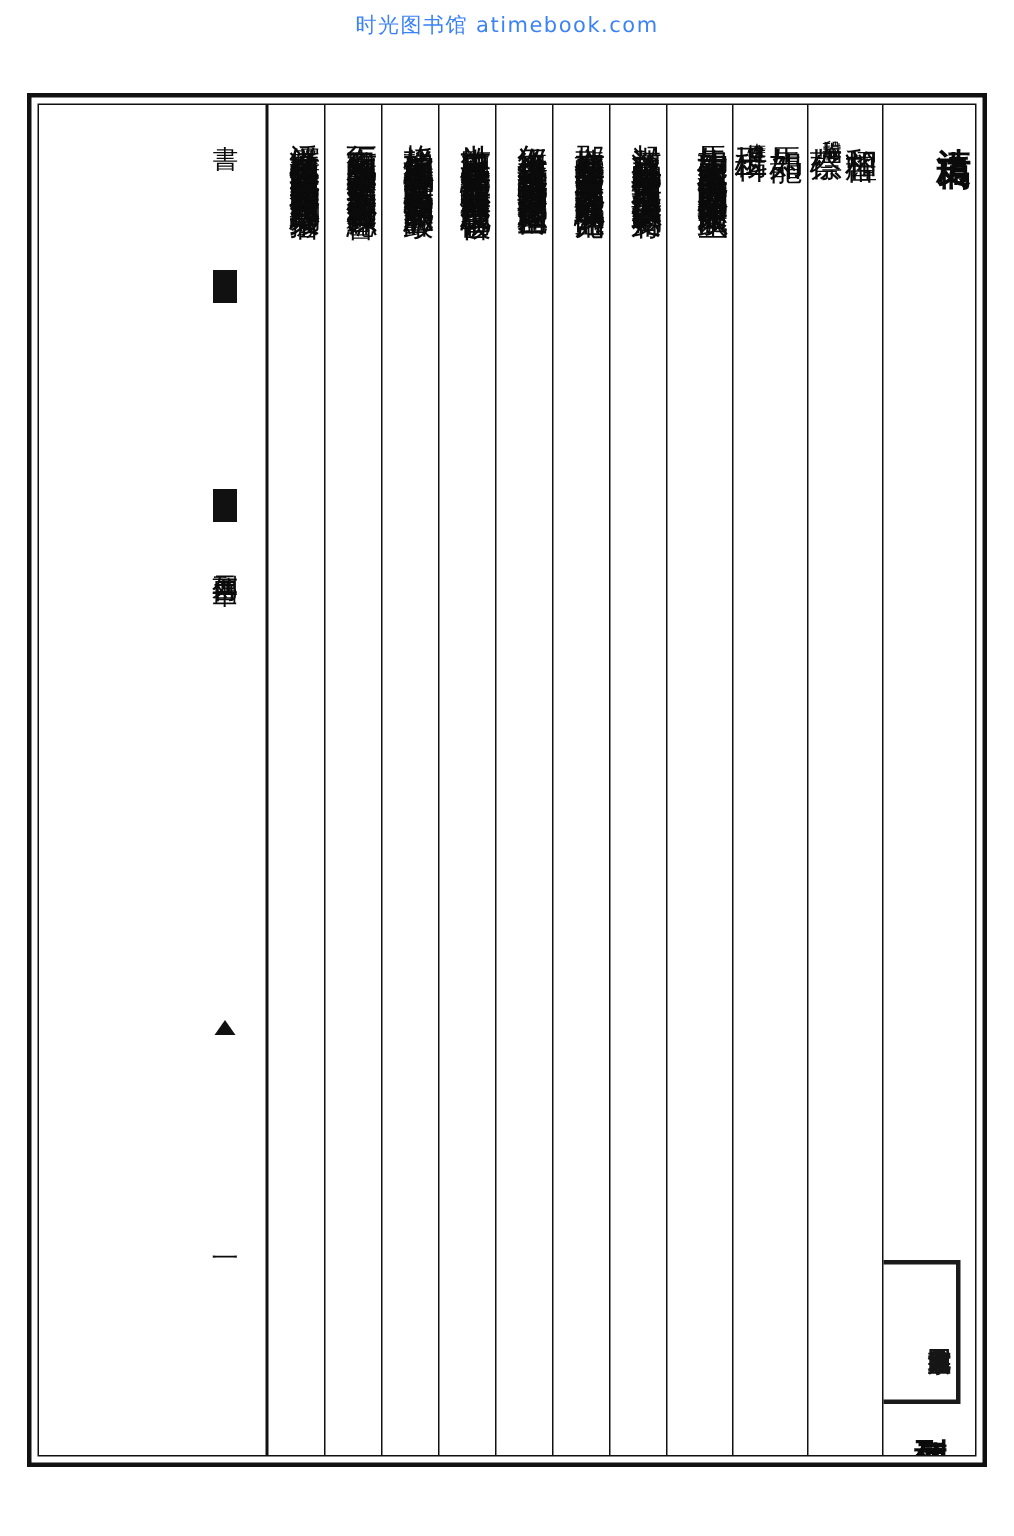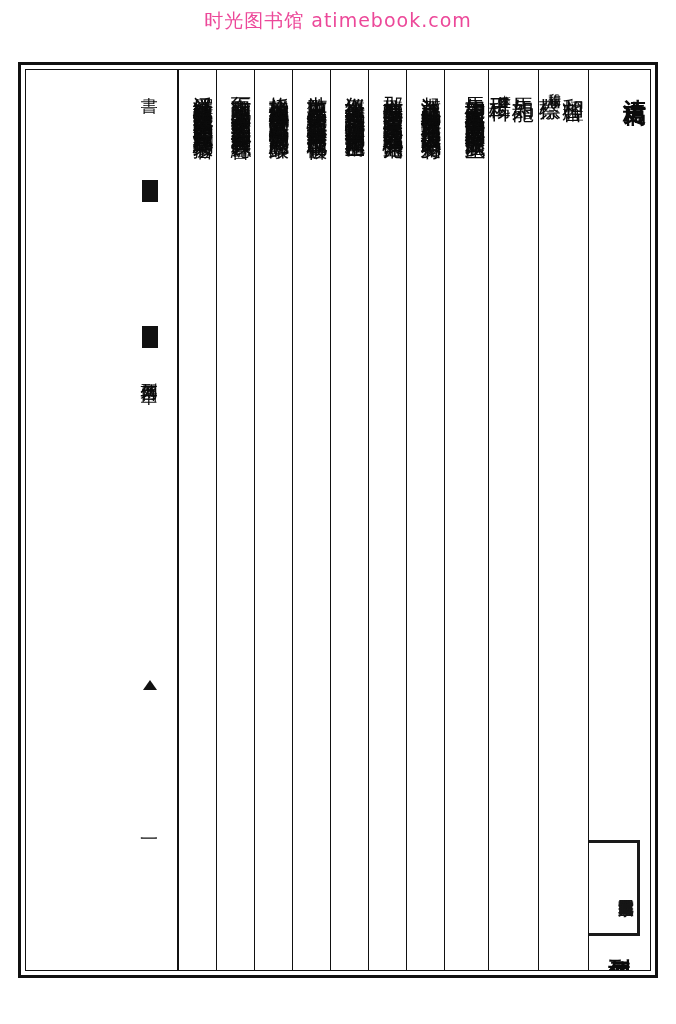--- a/index.html
+++ b/index.html
@@ -16,22 +16,22 @@
   }
 
   
   .watermark {
     position: absolute;
     top: 8px;
     left: 0;
     width: 676px;
     text-align: center;
     font-family: "DejaVu Sans", "Liberation Sans", sans-serif;
-    font-size: 19px;
-    color: #ec4899;
+    font-size: 14px;
+    color: #3b82f6;
     letter-spacing: 1px;
     white-space: nowrap;
   }
 
   
   .page {
     position: absolute;
     top: 62px;
     left: 18px;
     width: 640px;

